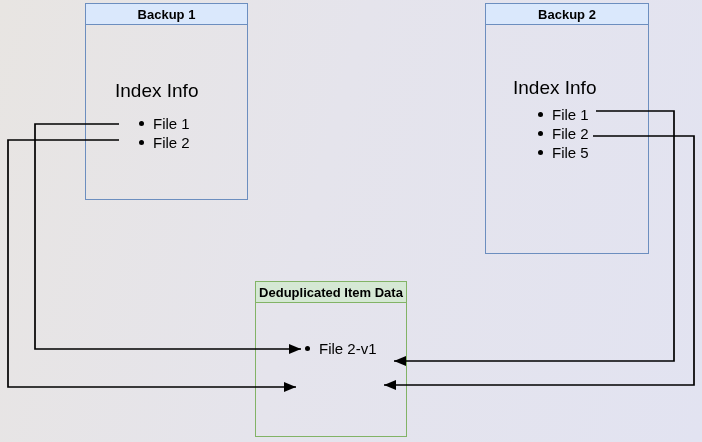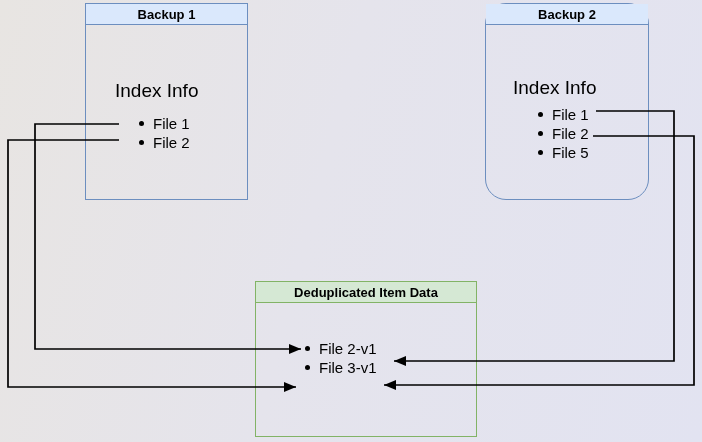--- a/index.html
+++ b/index.html
@@ -64,22 +64,22 @@
     content: "";
     position: absolute;
     left: 0;
     top: 7px;
     width: 5px;
     height: 5px;
     border-radius: 50%;
     background: var(--text-color);
   }
   #backup1-box { left: 73px; top: 3px; width: 163px; height: 197px; }
-  #backup2-box { left: 473px; top: 3px; width: 164px; height: 197px; border-radius: 21px; }
-  #dedup-box   { left: 255px; top: 281px; width: 222px; height: 156px; }
+  #backup2-box { left: 473px; top: 3px; width: 164px; height: 251px; }
+  #dedup-box   { left: 255px; top: 281px; width: 152px; height: 156px; }
 
   #backup1-box .box-label { left: 29px; top: 55px; }
   #backup2-box .box-label { left: 27px; top: 52px; }
 
   #backup1-box ul.file-list { left: 53px; top: 89px; }
   #backup2-box ul.file-list { left: 52px; top: 80px; }
   #dedup-box   ul.file-list { left: 49px; top: 36px; }
 
   svg.connector-layer {
     position: absolute;
@@ -126,21 +126,20 @@
     </div>
   </div>
 
   <div class="box green" id="dedup-box">
     <div class="box-header">
       <span>Deduplicated Item Data</span>
     </div>
     <div class="box-body">
       <ul class="file-list">
         <li>File 2-v1</li>
-        <li>File 3-v1</li>
       </ul>
     </div>
   </div>
 
   <svg class="connector-layer" viewBox="0 0 702 442" xmlns="http://www.w3.org/2000/svg">
     <defs>
       <marker id="arrowhead" markerWidth="14" markerHeight="10" refX="12" refY="5" orient="auto" markerUnits="userSpaceOnUse">
         <path id="arrowhead-path" d="M0,0 L12,5 L0,10 Z"></path>
       </marker>
     </defs>

